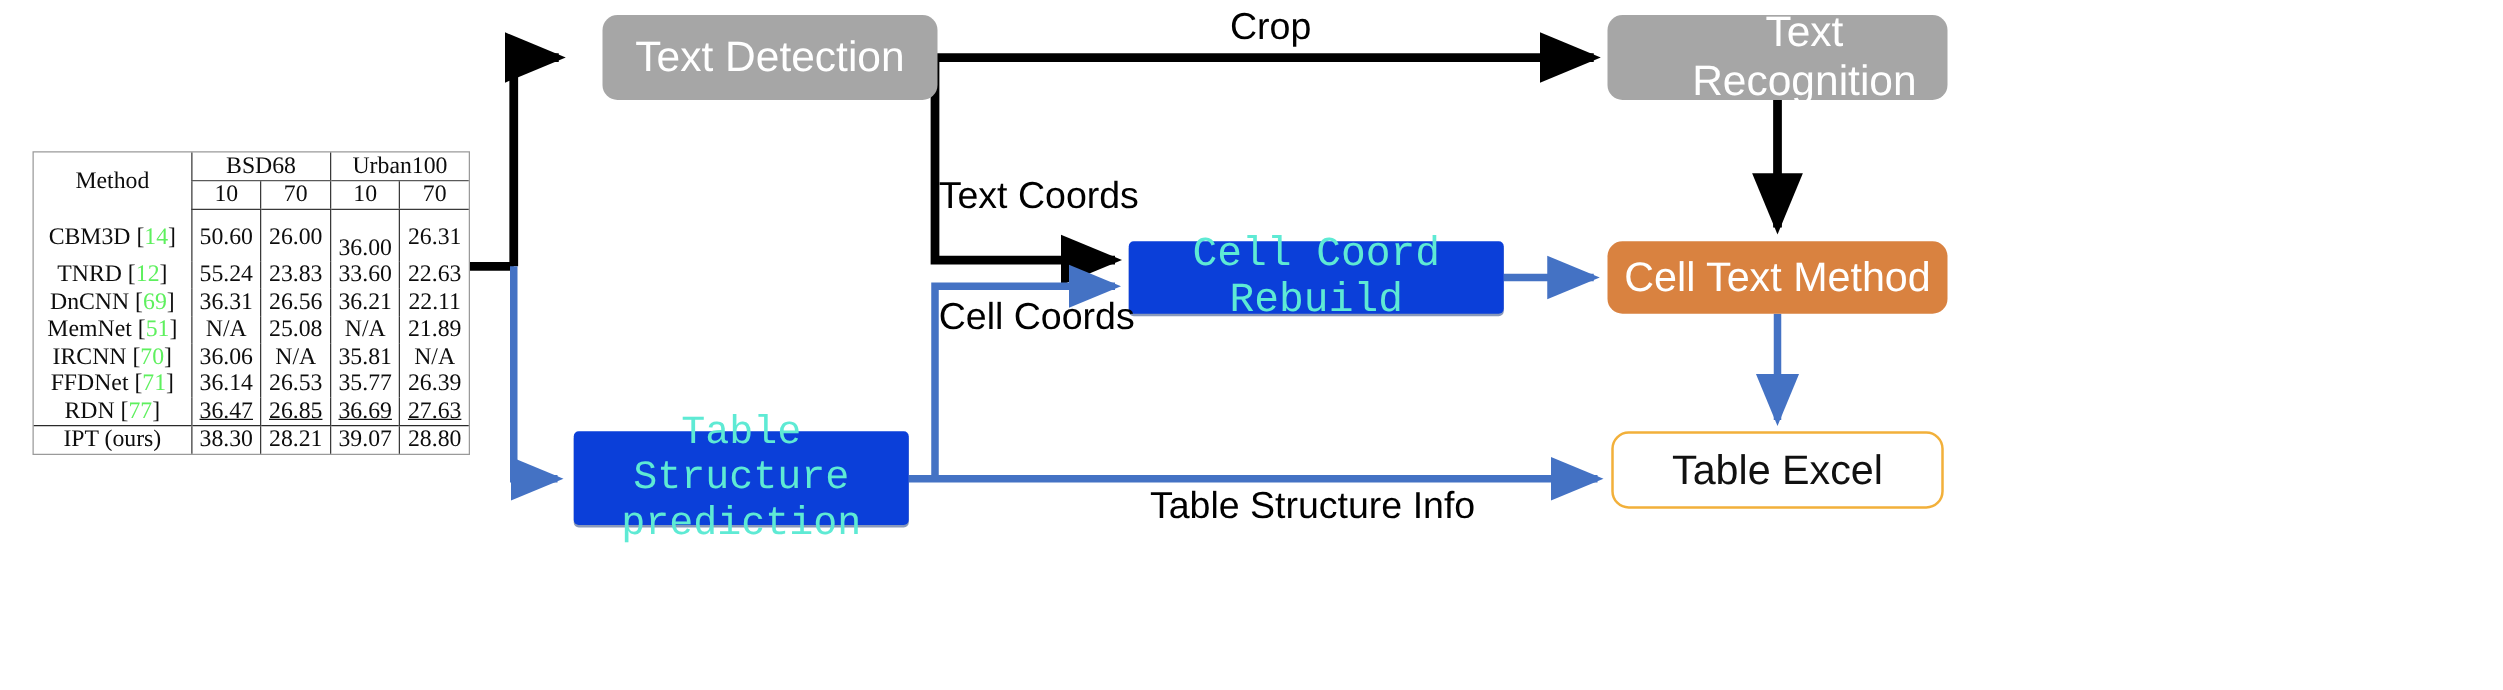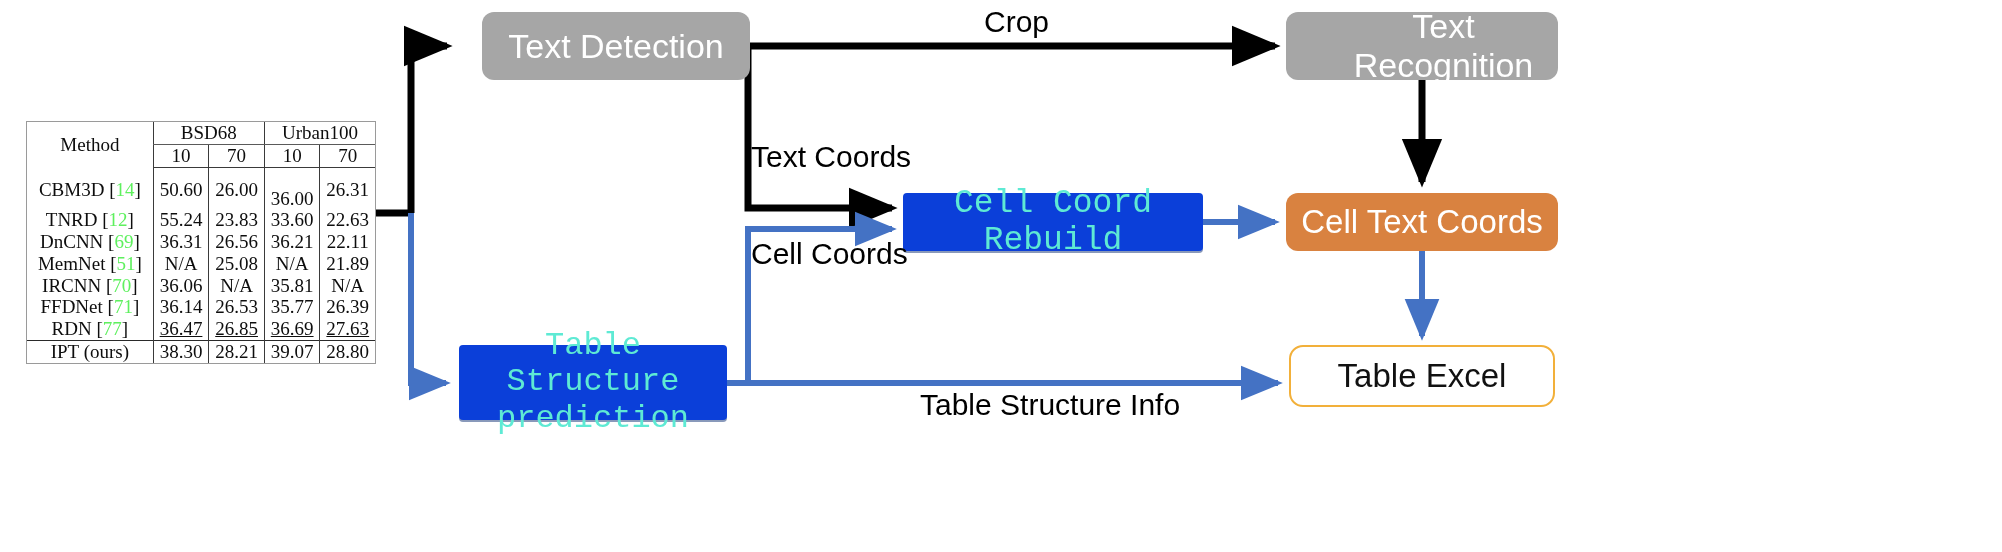--- a/index.html
+++ b/index.html
@@ -187,21 +187,21 @@
 
   <div class="node n-gray" id="node-text-recognition">
     <span class="lbl">Text Recognition</span>
   </div>
 
   <div class="node n-blue" id="node-cell-coord">
     <span class="lbl">Cell Coord Rebuild</span>
   </div>
 
   <div class="node n-orange" id="node-cell-text">
-    <span class="lbl">Cell Text Coords</span>
+    <span class="lbl">Cell Text Method</span>
   </div>
 
   <div class="node n-blue" id="node-table-structure">
     <span class="lbl"><span>Table Structure</span><br><span>prediction</span></span>
   </div>
 
   <div class="node n-white" id="node-table-excel">
     <span class="lbl">Table Excel</span>
   </div>
 

